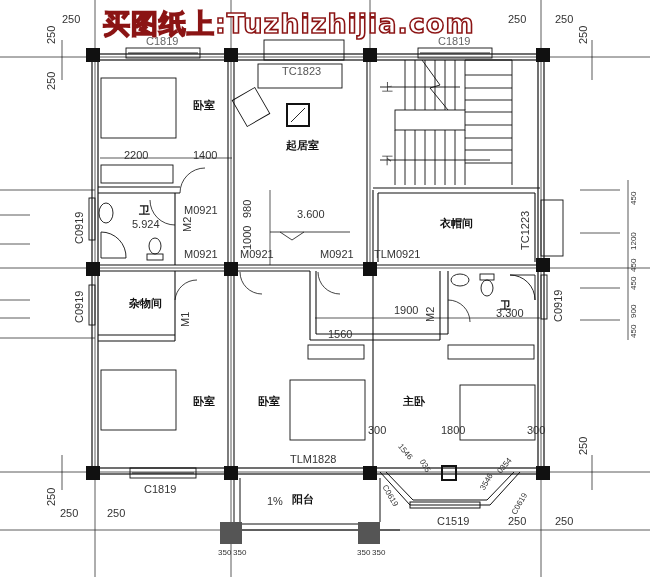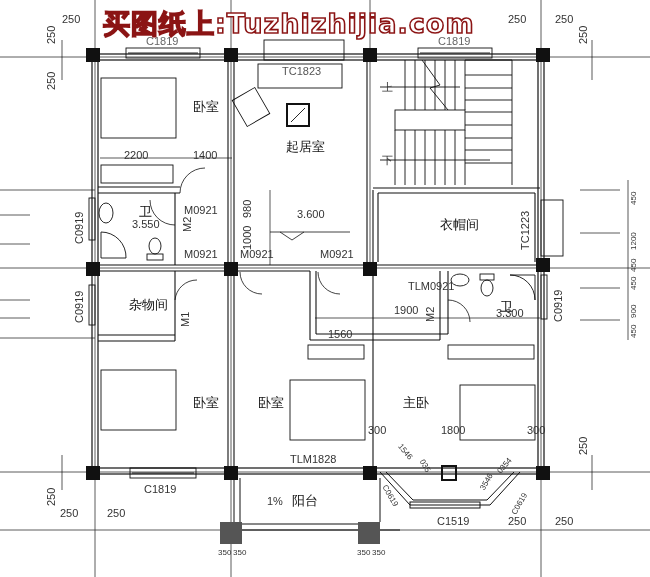--- a/index.html
+++ b/index.html
@@ -1,19 +1,19 @@
 <!DOCTYPE html>
 <html><head>
 <meta charset="utf-8">
 <style>
   html,body{margin:0;padding:0;background:#fff;}
   body{width:650px;height:577px;overflow:hidden;position:relative;font-family:"Liberation Sans",sans-serif;}
   #plan{position:absolute;left:0;top:0;width:650px;height:577px;}
   .lbl{position:absolute;font-size:11px;color:#222;white-space:nowrap;line-height:1;font-family:"Liberation Sans",sans-serif;}
-  .room{font-weight:normal;font-size:13px;color:#111;}
+  .room{font-weight:bold;font-size:11px;color:#111;}
   .dim{font-size:11px;color:#333;}
   .sm{font-size:8px;color:#333;}
   .v{transform:rotate(-90deg);transform-origin:left top;}
   .wm{position:absolute;left:103px;top:6px;font-size:27px;font-weight:bold;color:#fff;
       -webkit-text-stroke:1.6px #8b1414;letter-spacing:1px;font-family:"DejaVu Sans",sans-serif;white-space:nowrap;}
 </style>
 </head>
 <body>
 
 <svg id="plan" viewBox="0 0 650 577" xmlns="http://www.w3.org/2000/svg">
@@ -211,36 +211,36 @@
 <span class="lbl room" style="left:286px;top:140px;">起居室</span>
 <span class="lbl room" style="left:139px;top:205px;">卫</span>
 <span class="lbl room" style="left:117px;top:298px;margin-left:12px;">杂物间</span>
 <span class="lbl room" style="left:193px;top:396px;">卧室</span>
 <span class="lbl room" style="left:258px;top:396px;">卧室</span>
 <span class="lbl room" style="left:440px;top:218px;">衣帽间</span>
 <span class="lbl room" style="left:500px;top:300px;">卫</span>
 <span class="lbl room" style="left:403px;top:396px;">主卧</span>
 <span class="lbl room" style="left:292px;top:494px;">阳台</span>
 
-<span class="lbl dim" style="left:132px;top:219px;">3.550</span>
+<span class="lbl dim" style="left:132px;top:219px;">5.924</span>
 <span class="lbl dim" style="left:297px;top:209px;">3.600</span>
 <span class="lbl dim" style="left:496px;top:308px;">3.300</span>
 
 <span class="lbl dim" style="left:382px;top:82px;">上</span>
 <span class="lbl dim" style="left:382px;top:155px;">下</span>
 
 <span class="lbl dim" style="left:146px;top:36px;color:#666;">C1819</span>
 <span class="lbl dim" style="left:282px;top:66px;color:#555;">TC1823</span>
 <span class="lbl dim" style="left:438px;top:36px;color:#666;">C1819</span>
 <span class="lbl dim" style="left:184px;top:205px;">M0921</span>
 <span class="lbl dim v" style="left:182px;top:232px;">M2</span>
 <span class="lbl dim" style="left:184px;top:249px;">M0921</span>
 <span class="lbl dim" style="left:240px;top:249px;">M0921</span>
 <span class="lbl dim" style="left:320px;top:249px;">M0921</span>
-<span class="lbl dim" style="left:408px;top:249px;margin-top:32px;">TLM0921</span>
+<span class="lbl dim" style="left:374px;top:249px;">TLM0921</span>
 <span class="lbl dim v" style="left:74px;top:244px;">C0919</span>
 <span class="lbl dim v" style="left:74px;top:323px;">C0919</span>
 <span class="lbl dim v" style="left:180px;top:327px;">M1</span>
 <span class="lbl dim v" style="left:520px;top:250px;">TC1223</span>
 <span class="lbl dim v" style="left:553px;top:322px;">C0919</span>
 <span class="lbl dim v" style="left:425px;top:322px;">M2</span>
 <span class="lbl dim" style="left:290px;top:454px;">TLM1828</span>
 <span class="lbl dim" style="left:144px;top:484px;">C1819</span>
 <span class="lbl dim" style="left:437px;top:516px;">C1519</span>
 <span class="lbl sm" style="left:378px;top:492px;transform:rotate(60deg);">C0619</span>

